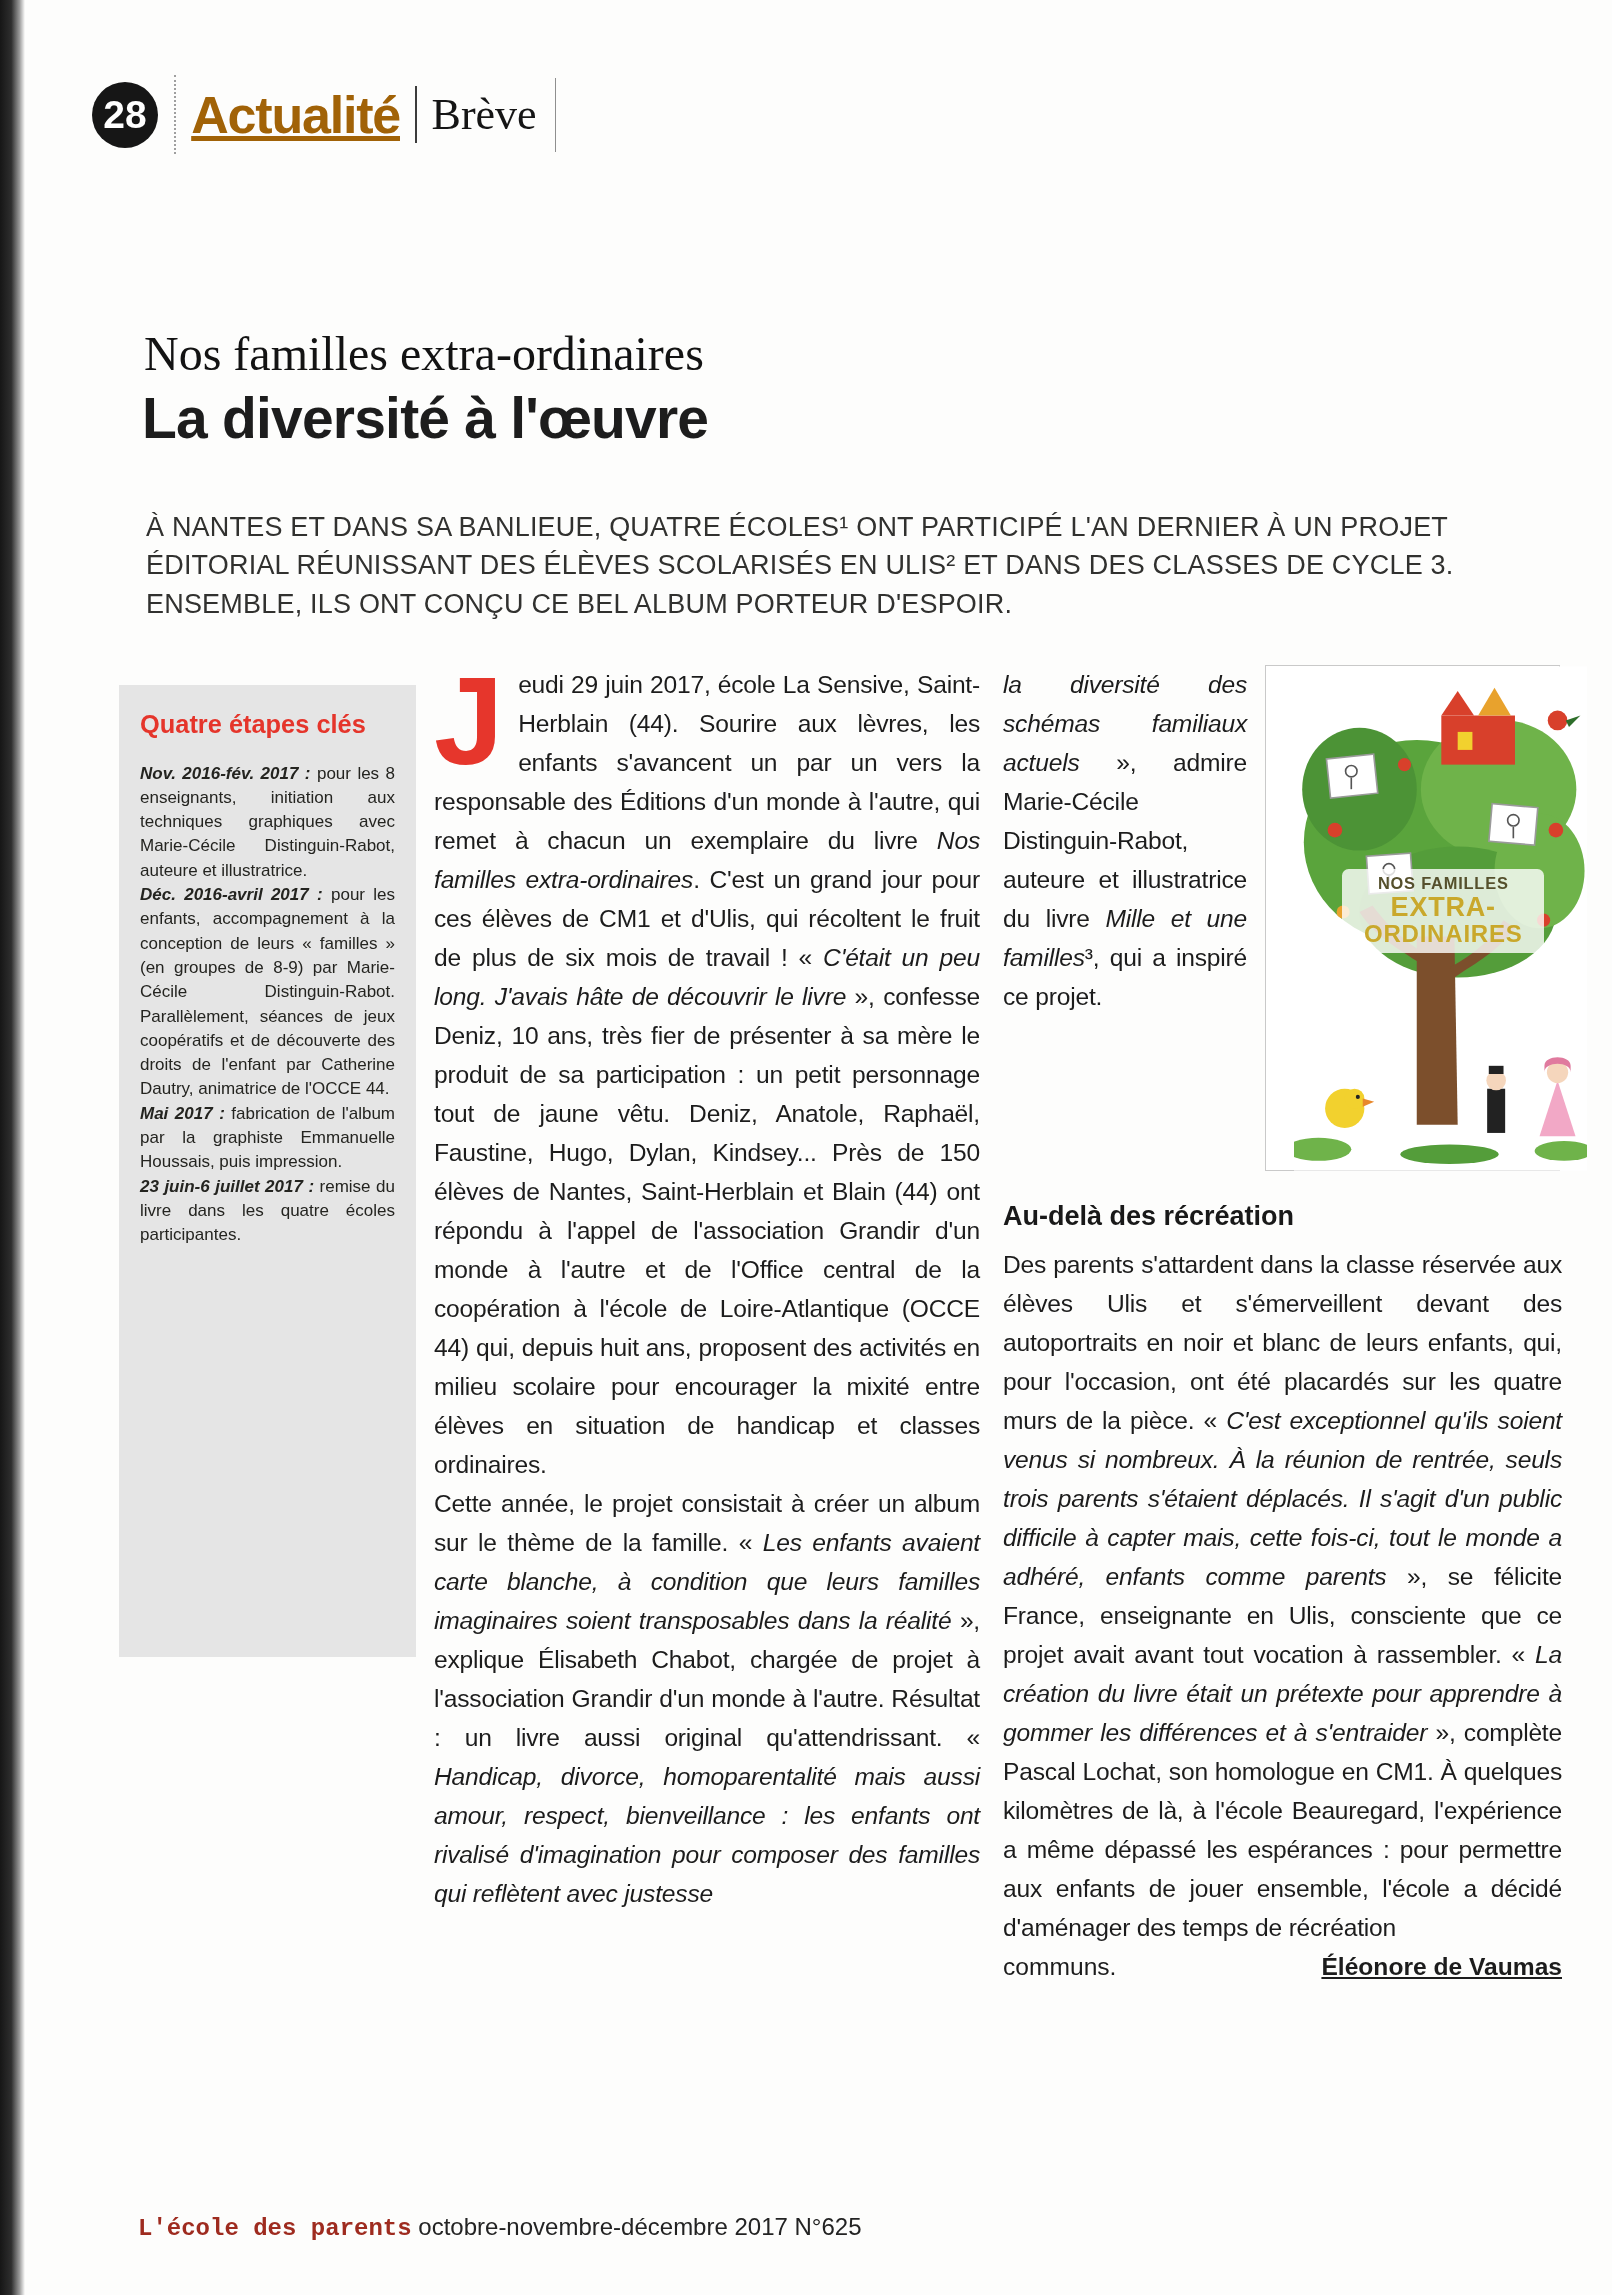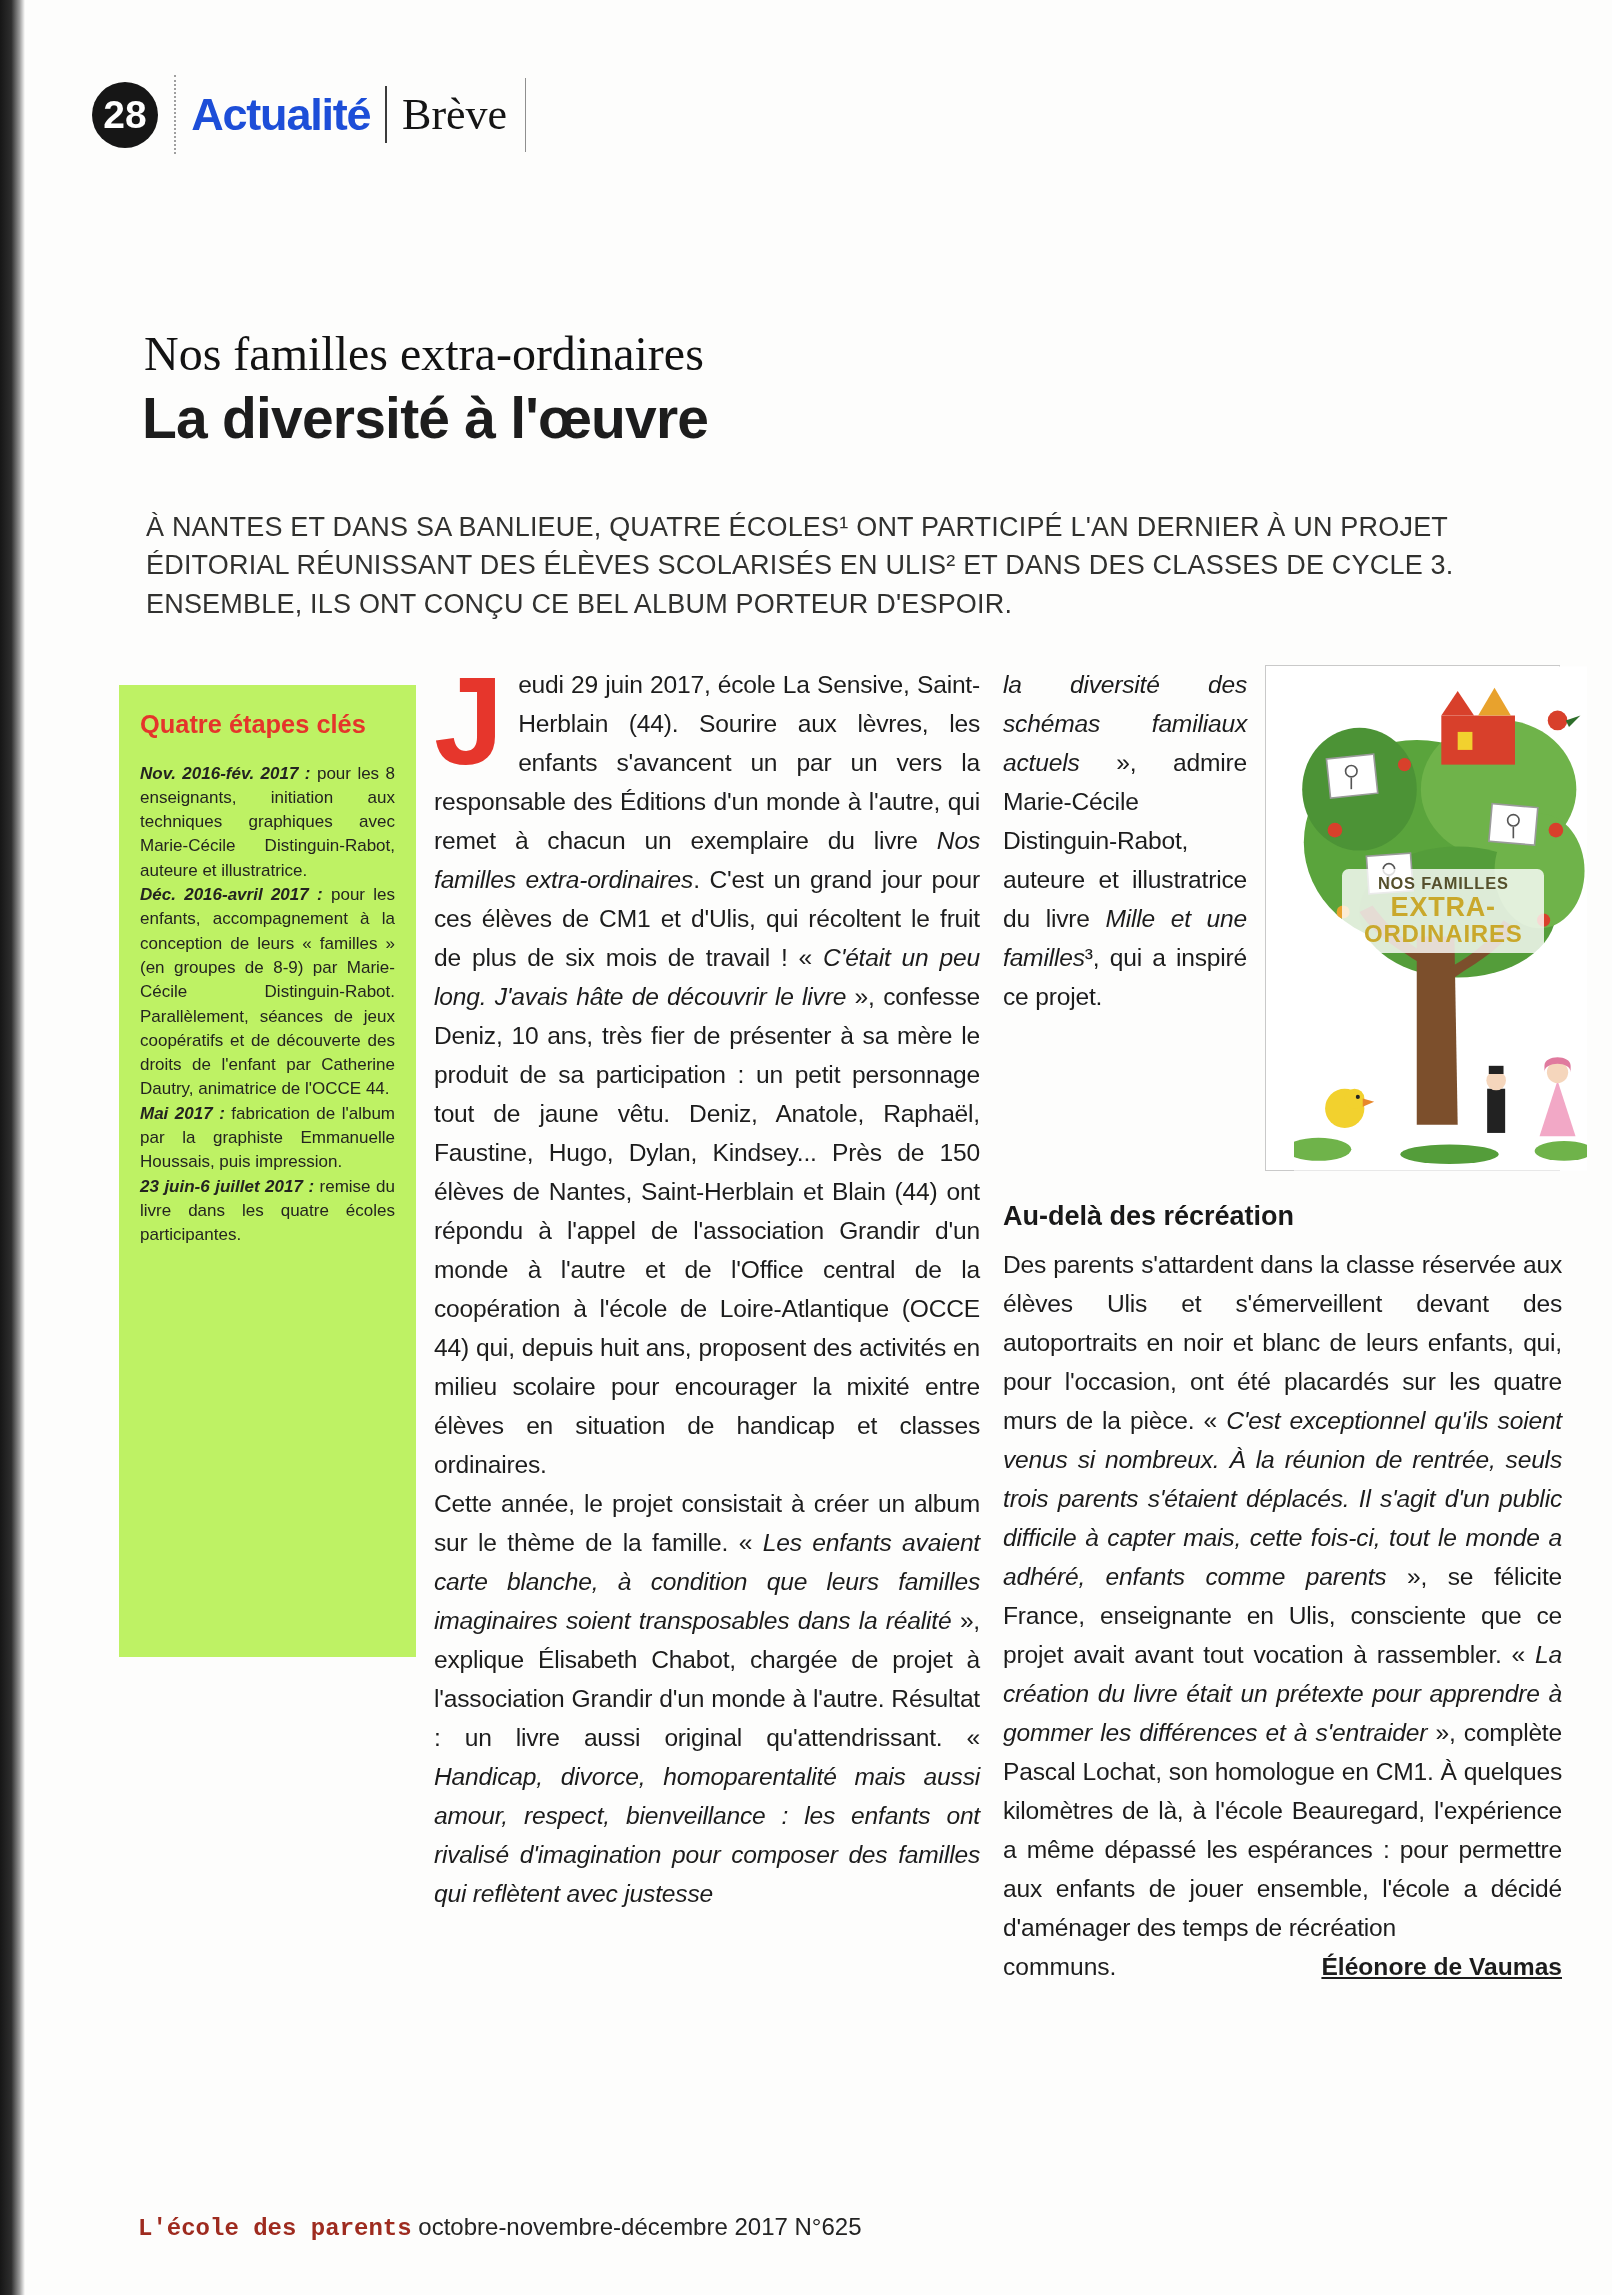--- a/index.html
+++ b/index.html
@@ -7,33 +7,33 @@
     position:relative;width:1613px;height:2295px;background:#fdfdfc;
     font-family:"Liberation Sans",sans-serif;color:#1c1c1c;overflow:hidden;
   }
   .scan-edge{position:absolute;left:0;top:0;width:24.6px;height:100%;
     background:linear-gradient(90deg,#161616 0%,#2e2e2e 45%,#9a9a9a 78%,rgba(255,255,255,0) 100%);}
   
   .header{position:absolute;left:92px;top:75px;display:flex;align-items:center;height:79px;}
   .page-circle{width:66px;height:66px;border-radius:50%;background:#161616;color:#fff;
     display:flex;align-items:center;justify-content:center;font-size:39px;font-weight:700;}
   .div-dotted{height:79px;border-left:2.5px dotted #9f9f9f;margin:0 14.8px 0 16.4px;}
-  .section-label{color:#1d4ed8;font-size:45px;font-weight:800;letter-spacing:-1.2px;}
+  .section-label{color:#a16207;font-size:52px;font-weight:800;letter-spacing:-1.2px;text-decoration:underline;}
   .div-solid{height:57px;border-left:2.5px solid #3c3c3c;margin:0 14.8px;}
   .rubric-label{font-family:"Liberation Serif",serif;font-size:44px;color:#151515;}
   .div-solid2{height:74px;border-left:1.6px solid #8f8f8f;margin-left:18px;}
   
   .kicker{position:absolute;left:144px;top:326px;font-family:"Liberation Serif",serif;
     font-size:48px;color:#131313;white-space:nowrap;}
   .main-title{position:absolute;left:142px;top:385px;font-size:57px;font-weight:800;
     color:#1d1d1d;letter-spacing:-0.8px;white-space:nowrap;}
   .standfirst{position:absolute;left:146px;top:508px;width:1336px;font-size:27px;
     line-height:1.42;color:#31312f;letter-spacing:0.2px;}
   
-  .sidebar{position:absolute;left:119px;top:685px;width:297px;height:972px;background:#bef264;
+  .sidebar{position:absolute;left:119px;top:685px;width:297px;height:972px;background:#e5e5e5;
     padding:24.6px 21px;box-sizing:border-box;overflow:hidden;}
   .sidebar-title{color:#e5352b;font-size:25.4px;font-weight:700;margin:0 0 23px;}
   .sb-entry{font-size:17px;line-height:1.43;color:#242420;text-align:justify;margin:0;}
   .sb-date{font-weight:700;font-style:italic;}
   
   .col1{position:absolute;left:434px;top:665px;width:546px;}
   .col2{position:absolute;left:1003px;top:665px;width:559px;}
   .body-text{font-size:24.6px;line-height:39px;color:#1c1c1c;text-align:justify;
     letter-spacing:-0.2px;margin:0;hyphens:auto;}
   .dropcap{float:left;font-size:125px;line-height:.78;color:#e6362c;font-weight:700;

